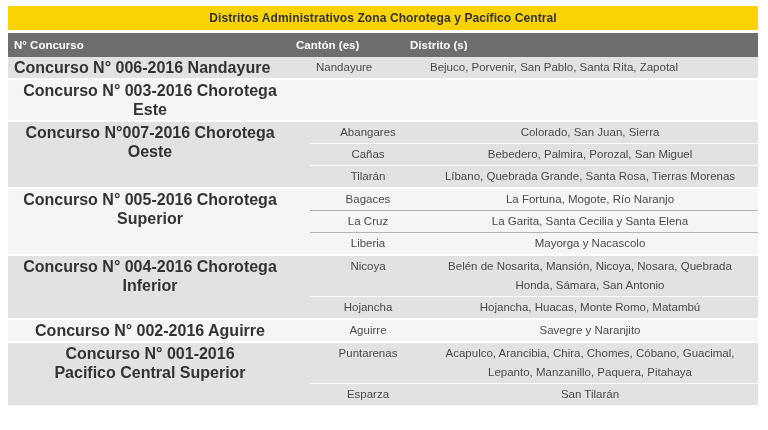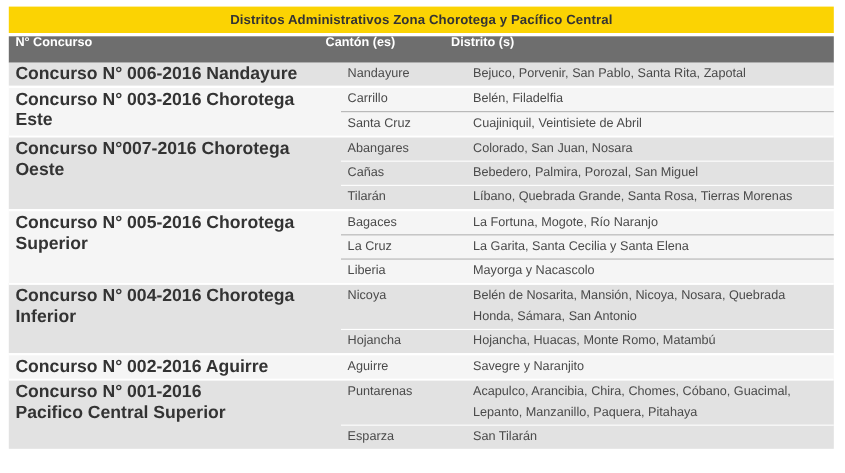--- a/index.html
+++ b/index.html
@@ -33,31 +33,31 @@
     font-size: 12px;
     font-weight: bold;
     color: var(--text-dark, #333333);
     letter-spacing: 0.1px;
   }
 
   .header-row {
     height: 24px;
     background: var(--header-bar, #6e6e6e);
     display: flex;
-    align-items: flex-start;
+    align-items: center;
     color: #ffffff;
     font-size: 11.5px;
     font-weight: bold;
   }
   .col-concurso { width: 282px; padding-left: 6px; }
   .col-canton   { width: 112px; padding-left: 6px; }
   .col-distrito { flex: 1; padding-left: 8px; padding-right: 0; }
 
   .body .grp { display: flex; }
-  .body .grp + .grp { border-top: 2px solid #ffffff; }
+  .body .grp + .grp { border-top: 2px solid #ffffff; text-align: center; }
   .body .grp:nth-child(odd)  { background: var(--band-gray, #e2e2e2); }
   .body .grp:nth-child(even) { background: var(--band-light, #f5f5f5); }
 
   .grp .concurso-cell {
     width: 282px;
     padding: 1px 4px 1px 6px;
     font-size: 16px;
     line-height: 19px;
     font-weight: bold;
     color: var(--text-dark, #333333);
@@ -106,38 +106,28 @@
         <div class="rows">
           <div class="row">
             <div class="canton-cell">Nandayure</div>
             <div class="distrito-cell">Bejuco, Porvenir, San Pablo, Santa Rita, Zapotal</div>
           </div>
         </div>
       </div>
 
       <div class="grp">
         <div class="concurso-cell">Concurso N° 003-2016 Chorotega Este</div>
-        <div class="rows">
-          <div class="row">
-            <div class="canton-cell">Carrillo</div>
-            <div class="distrito-cell">Belén, Filadelfia</div>
-          </div>
-          <div class="row">
-            <div class="canton-cell">Santa Cruz</div>
-            <div class="distrito-cell">Cuajiniquil, Veintisiete de Abril</div>
-          </div>
-        </div>
       </div>
 
       <div class="grp">
         <div class="concurso-cell">Concurso N°007-2016 Chorotega Oeste</div>
         <div class="rows">
           <div class="row">
             <div class="canton-cell">Abangares</div>
-            <div class="distrito-cell">Colorado, San Juan, Nosara</div>
+            <div class="distrito-cell">Colorado, San Juan, Sierra</div>
           </div>
           <div class="row">
             <div class="canton-cell">Cañas</div>
             <div class="distrito-cell">Bebedero, Palmira, Porozal, San Miguel</div>
           </div>
           <div class="row">
             <div class="canton-cell">Tilarán</div>
             <div class="distrito-cell">Líbano, Quebrada Grande, Santa Rosa, Tierras Morenas</div>
           </div>
         </div>

